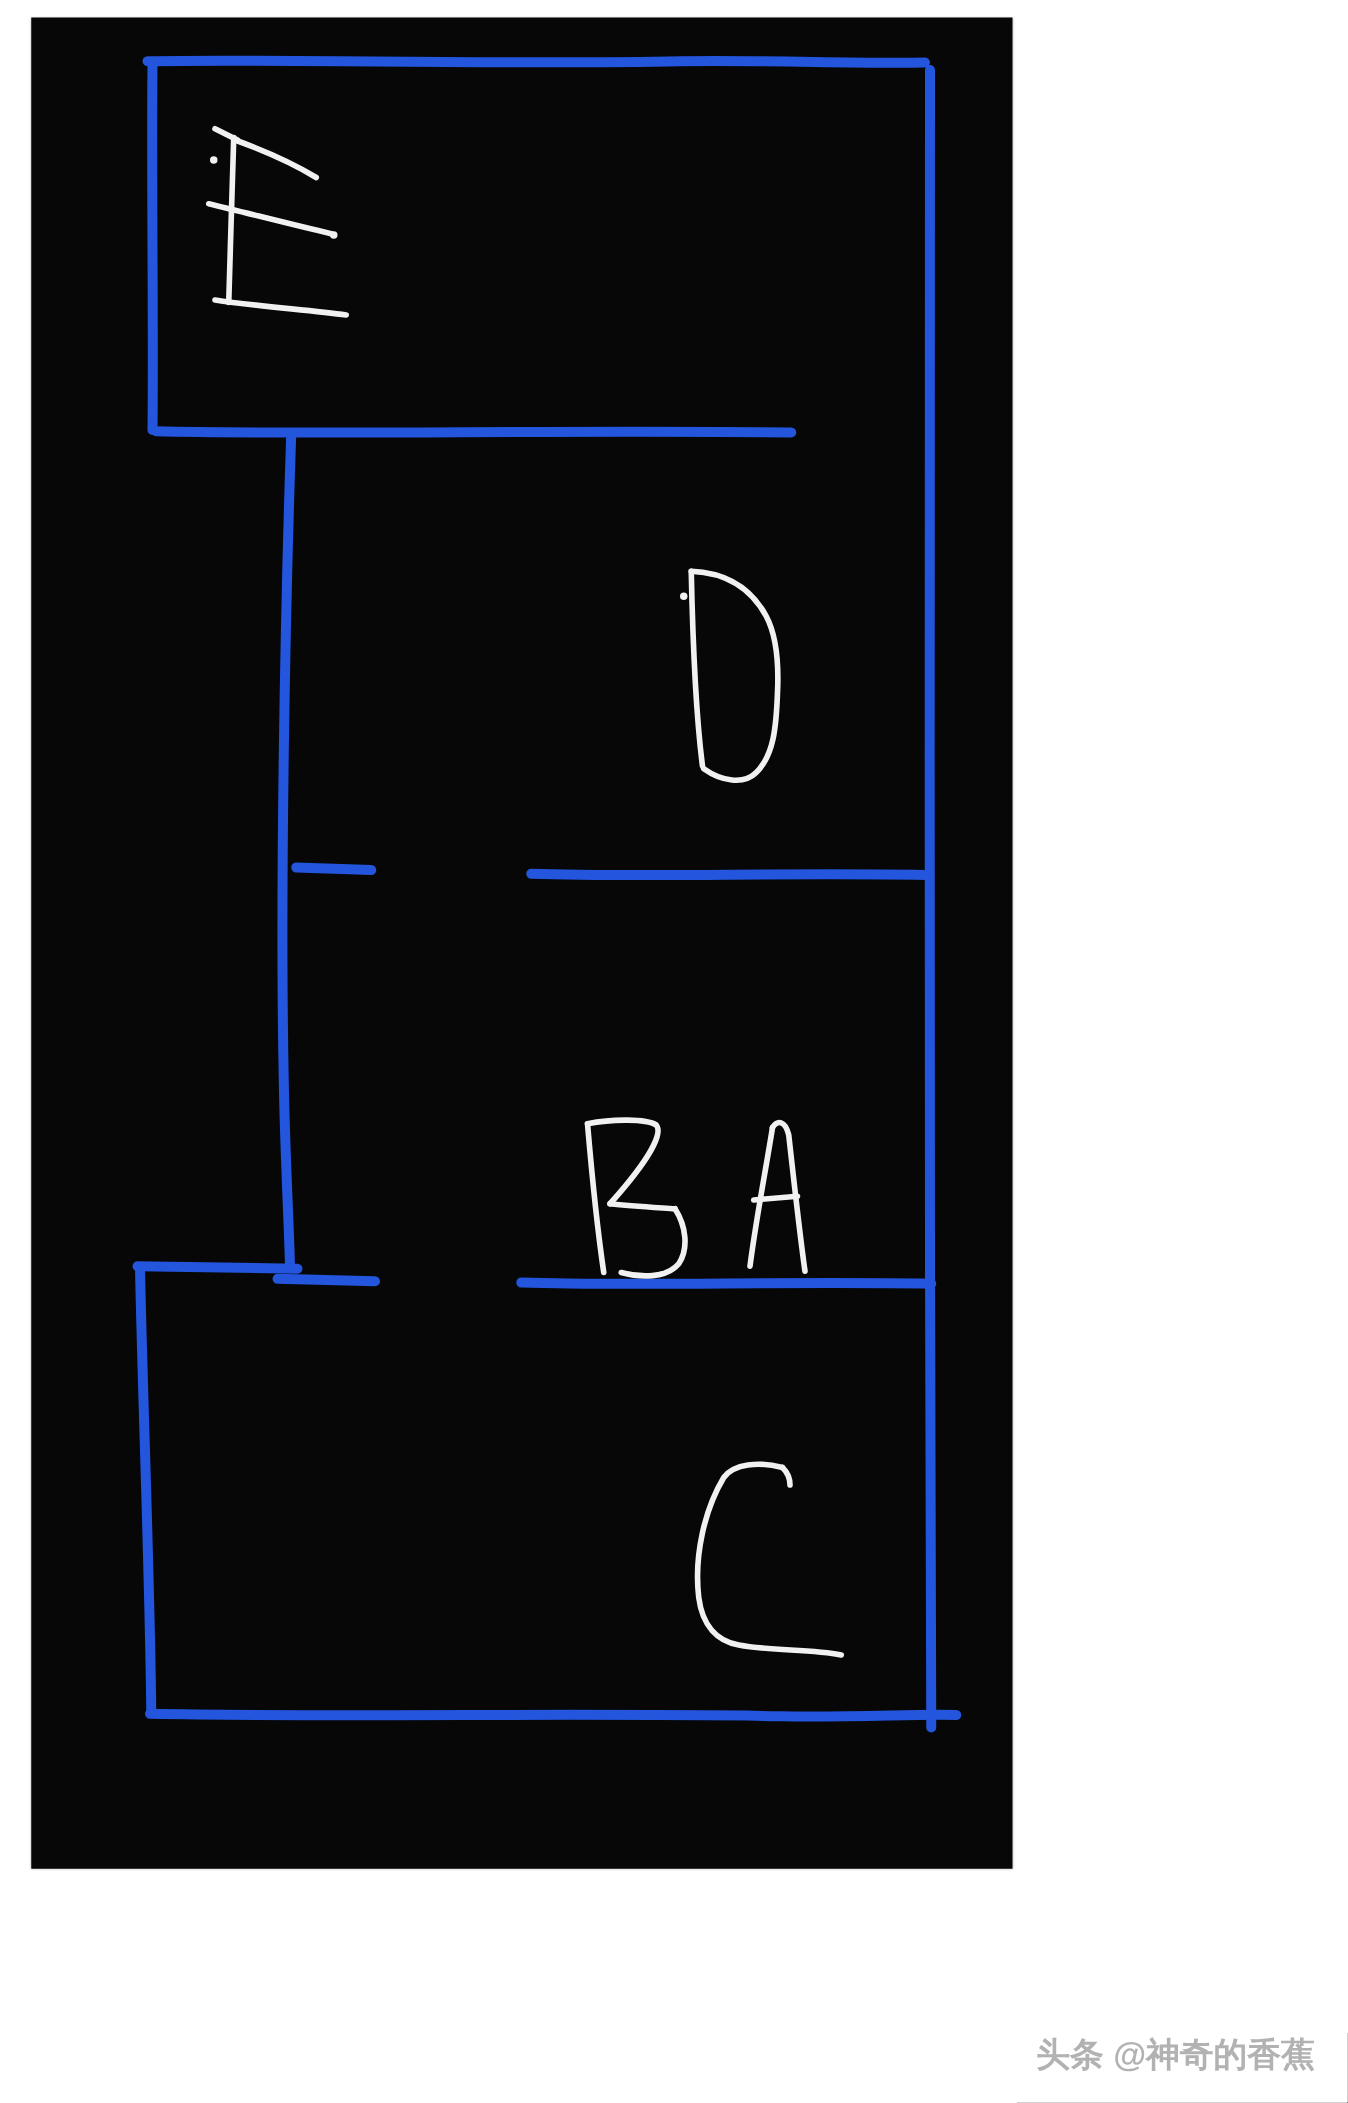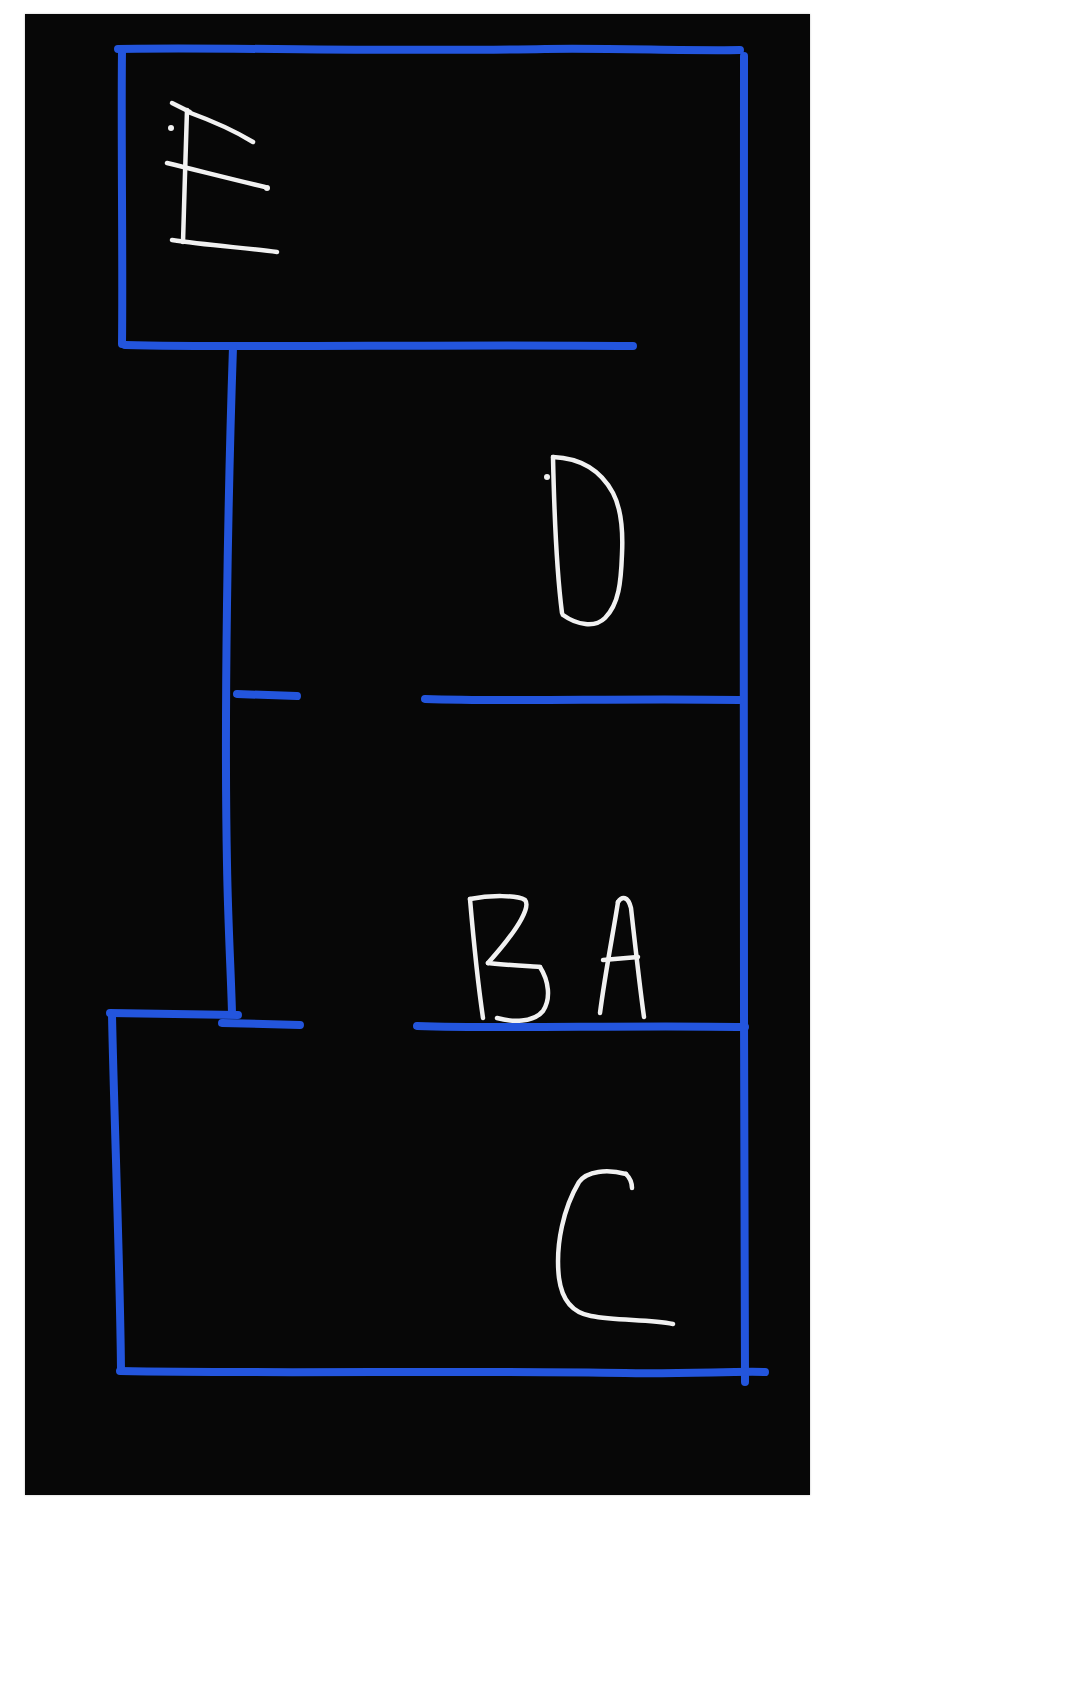--- a/index.html
+++ b/index.html
@@ -66,13 +66,14 @@
         <path d="M575,999 C580,960 588,920 593,888" stroke="#f1f1f1" stroke-width="4.5" fill="none" stroke-linecap="round" stroke-linejoin="round"></path>
         <path d="M593,888 C597,882 603,882 606,894 C610,930 615,975 619,1003" stroke="#f1f1f1" stroke-width="4.5" fill="none" stroke-linecap="round" stroke-linejoin="round"></path>
         <path d="M578,946 L613,943" stroke="#f1f1f1" stroke-width="4.5" fill="none" stroke-linecap="round" stroke-linejoin="round"></path>
         <path d="M601,1160 C606,1165 607,1170 607,1174" stroke="#f1f1f1" stroke-width="4.5" fill="none" stroke-linecap="round" stroke-linejoin="round"></path>
         <path d="M601,1160 C582,1155 562,1157 554,1168 C539,1193 530,1230 534,1264 C537,1287 549,1299 566,1302 C592,1307 624,1305 648,1310" stroke="#f1f1f1" stroke-width="4.5" fill="none" stroke-linecap="round" stroke-linejoin="round"></path>
         <circle cx="146" cy="114" r="3" fill="#f1f1f1"></circle>
         <circle cx="242" cy="174" r="3" fill="#f1f1f1"></circle>
         <circle cx="522" cy="463" r="3" fill="#f1f1f1"></circle>
       </svg>
   </div>
+  <div class="watermark" style="color: rgb(178, 178, 178);">头条 @神奇的香蕉</div>
 </div>
 
 </body></html>

